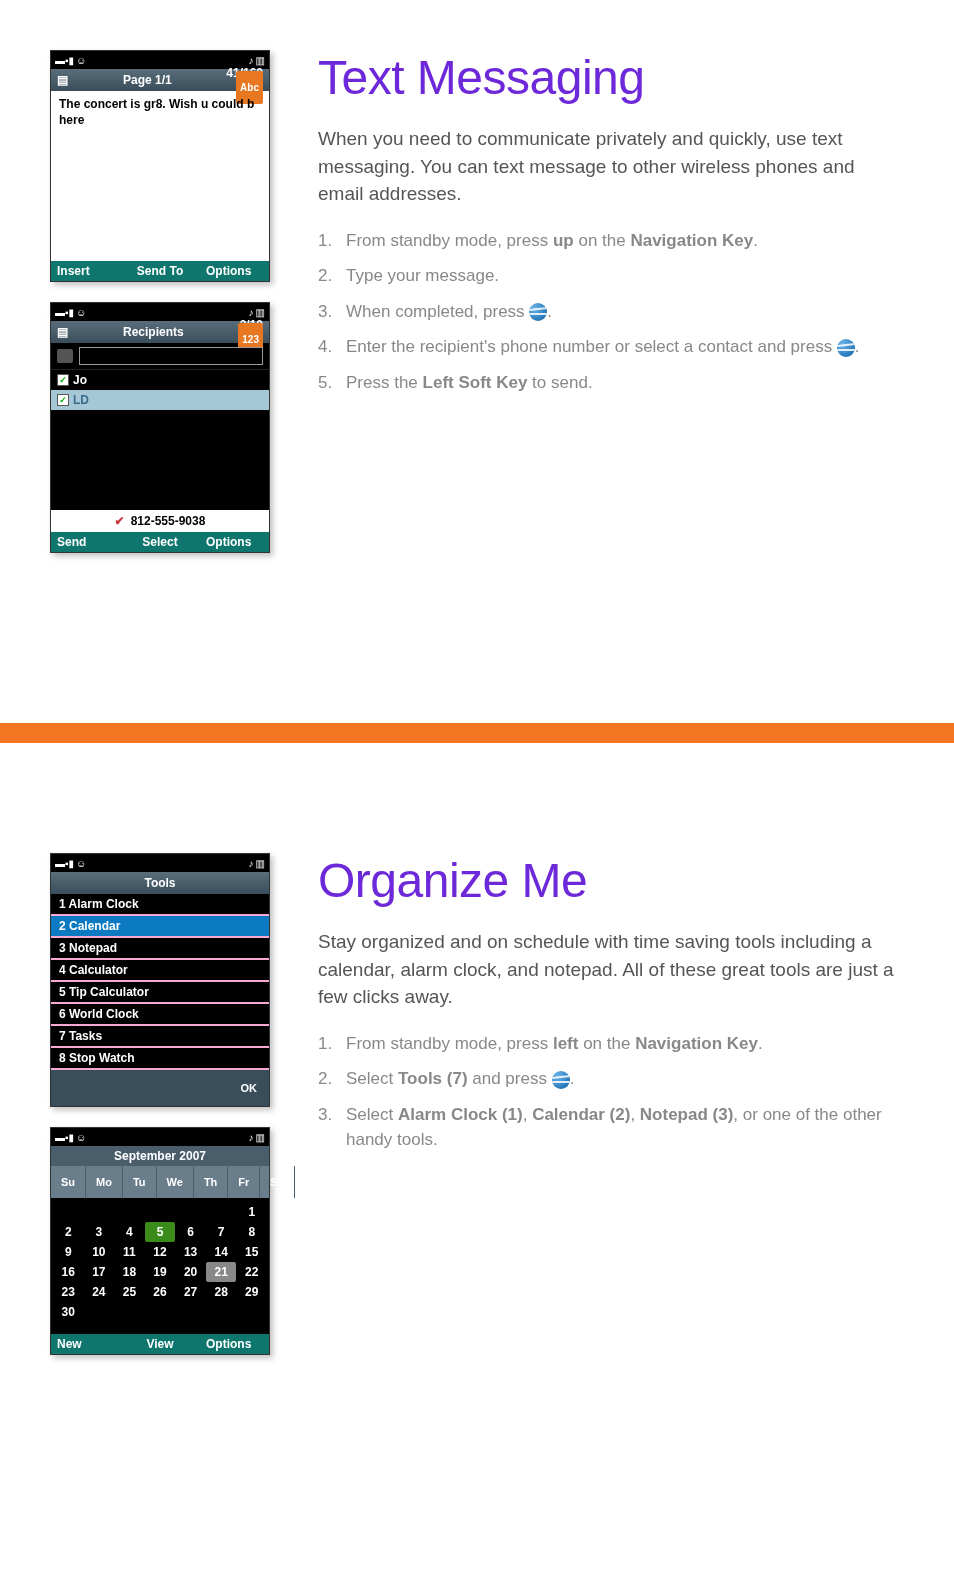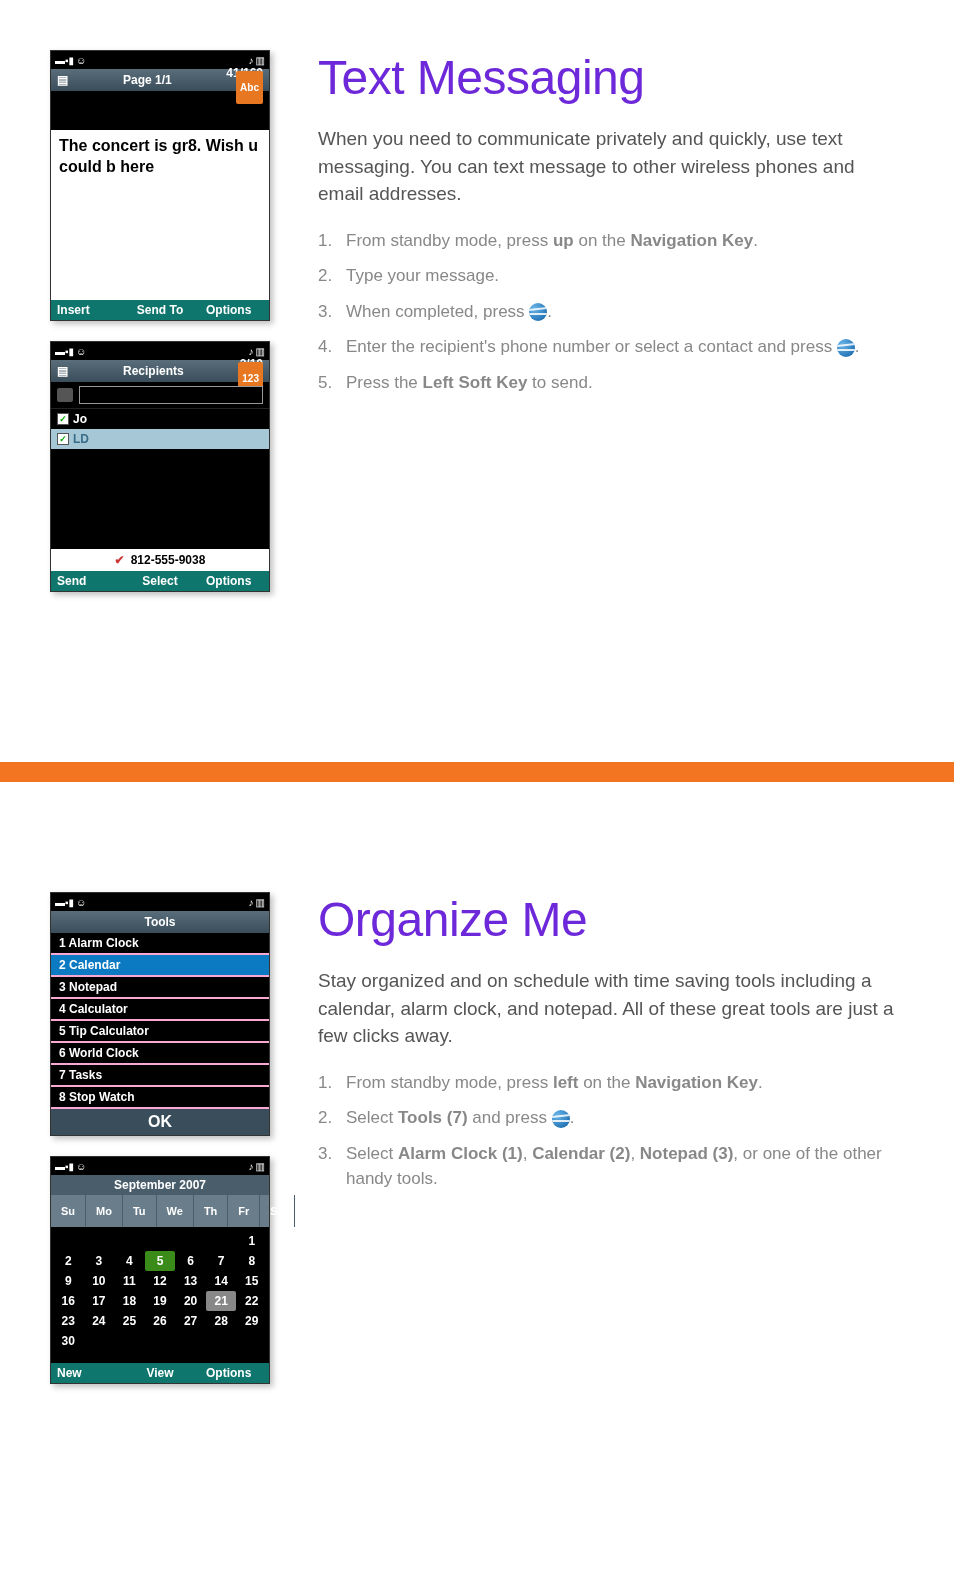--- a/index.html
+++ b/index.html
@@ -16,42 +16,42 @@
 ol li b { color: #888; font-weight: bold; }
 .divider { height: 20px; background: #f37521; margin: 60px 0; }
 
 
 .phone { background: #000; border: 1px solid #333; margin-bottom: 20px; box-shadow: 3px 3px 6px rgba(0,0,0,0.25); font-family: Tahoma, Arial, sans-serif; font-size: 12px; width: 220px; }
 .status { background: #000; color: #fff; display: flex; justify-content: space-between; align-items: center; padding: 2px 4px; height: 18px; font-size: 10px; }
 .status-left, .status-right { display: flex; gap: 2px; align-items: center; }
 .titlebar { background: #4a5d6b; background: linear-gradient(#5a6d7b, #3a4d5b); color: #fff; display: flex; justify-content: space-between; align-items: center; padding: 2px 6px; height: 22px; font-weight: bold; }
 .title-center { text-align: center; flex: 1; }
 .badge-orange { background: #e87722; color: #fff; padding: 11px 4px; font-size: 10px; border-radius: 2px; }
-.text-area { background: #fff; color: #000; padding: 6px 8px; min-height: 170px; font-size: 16px; font-weight: bold; line-height: 1.3; margin-top: 39px; }
+.text-area { background: #fff; color: #000; padding: 6px 8px; min-height: 170px; font-size: 12px; font-weight: bold; line-height: 1.3; }
 .softkeys { background: #0f766e; color: #fff; display: flex; justify-content: space-between; padding: 3px 6px; font-size: 12px; font-weight: bold; }
 .softkeys span { flex: 1; }
 .softkeys span:nth-child(1) { text-align: left; }
 .softkeys span:nth-child(2) { text-align: center; }
 .softkeys span:nth-child(3) { text-align: center; }
 
 
 .recip-row { background: #000; color: #fff; padding: 4px 6px; display: flex; align-items: center; gap: 6px; border-bottom: 1px solid #222; }
 .recip-input { background: #000; border: 1px solid #999; height: 18px; flex: 1; }
 .recip-item { background: #000; color: #fff; padding: 3px 6px; font-weight: bold; display: flex; align-items: center; gap: 4px; }
 .recip-item.selected { background: #a5c7d6; color: #3a6d8b; }
 .checkbox { width: 12px; height: 12px; background: #fff; border: 1px solid #555; display: inline-flex; align-items: center; justify-content: center; font-size: 9px; color: #0a0; }
 .recip-space { background: #000; height: 100px; }
 .phone-num { background: #fff; color: #000; padding: 4px 6px; font-weight: bold; text-align: center; display: flex; align-items: center; justify-content: center; gap: 6px; }
 .check-red { color: #c33; }
 
 
 .tools-list { background: #000; }
 .tool-item { color: #fff; padding: 3px 8px; font-weight: bold; border-bottom: 2px solid #f9a8d4; }
 .tool-item.selected { background: #0b7ac2; }
-.ok-bar { background: #3a4d5b; color: #fff; text-align: center; padding: 4px; font-weight: bold; font-size: 16px; }
+.ok-bar { background: #3a4d5b; color: #fff; text-align: right; padding: 12px; font-weight: bold; font-size: 11px; }
 
 
 .cal-title { background: #4a5d6b; color: #fff; text-align: center; padding: 3px; font-weight: bold; }
 .cal-header { background: #6a7d8b; display: flex; }
 .cal-header span { flex: 1; color: #fff; text-align: center; font-size: 11px; padding: 10px; border-right: 1px solid #4a5d6b; font-weight: bold; }
 .cal-body { background: #000; padding: 4px 2px 12px; }
 .cal-week { display: flex; }
 .cal-week span { flex: 1; color: #fff; text-align: center; font-size: 12px; padding: 3px 0; font-weight: bold; }
 .cal-today { background: #3a8b1a; border-radius: 2px; }
 .cal-hilite { background: #888; border-radius: 2px; }

